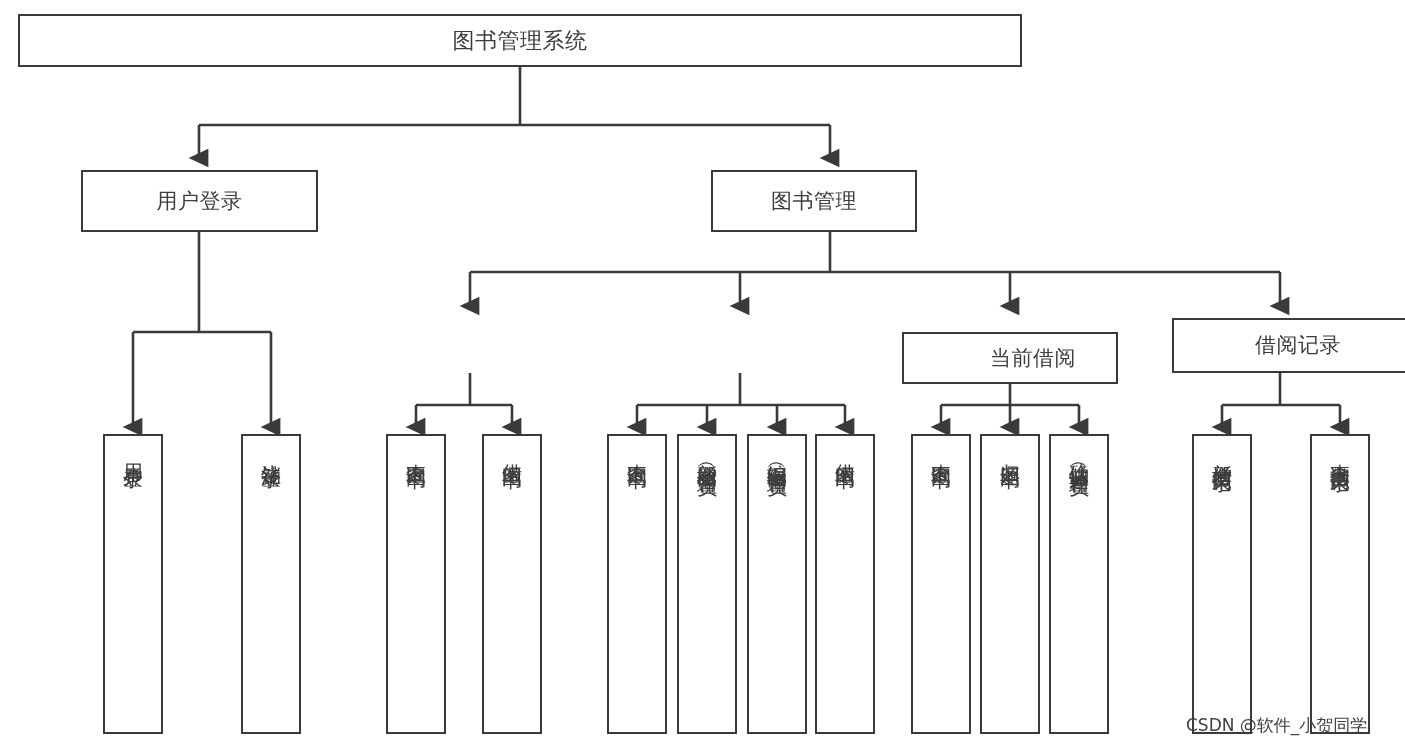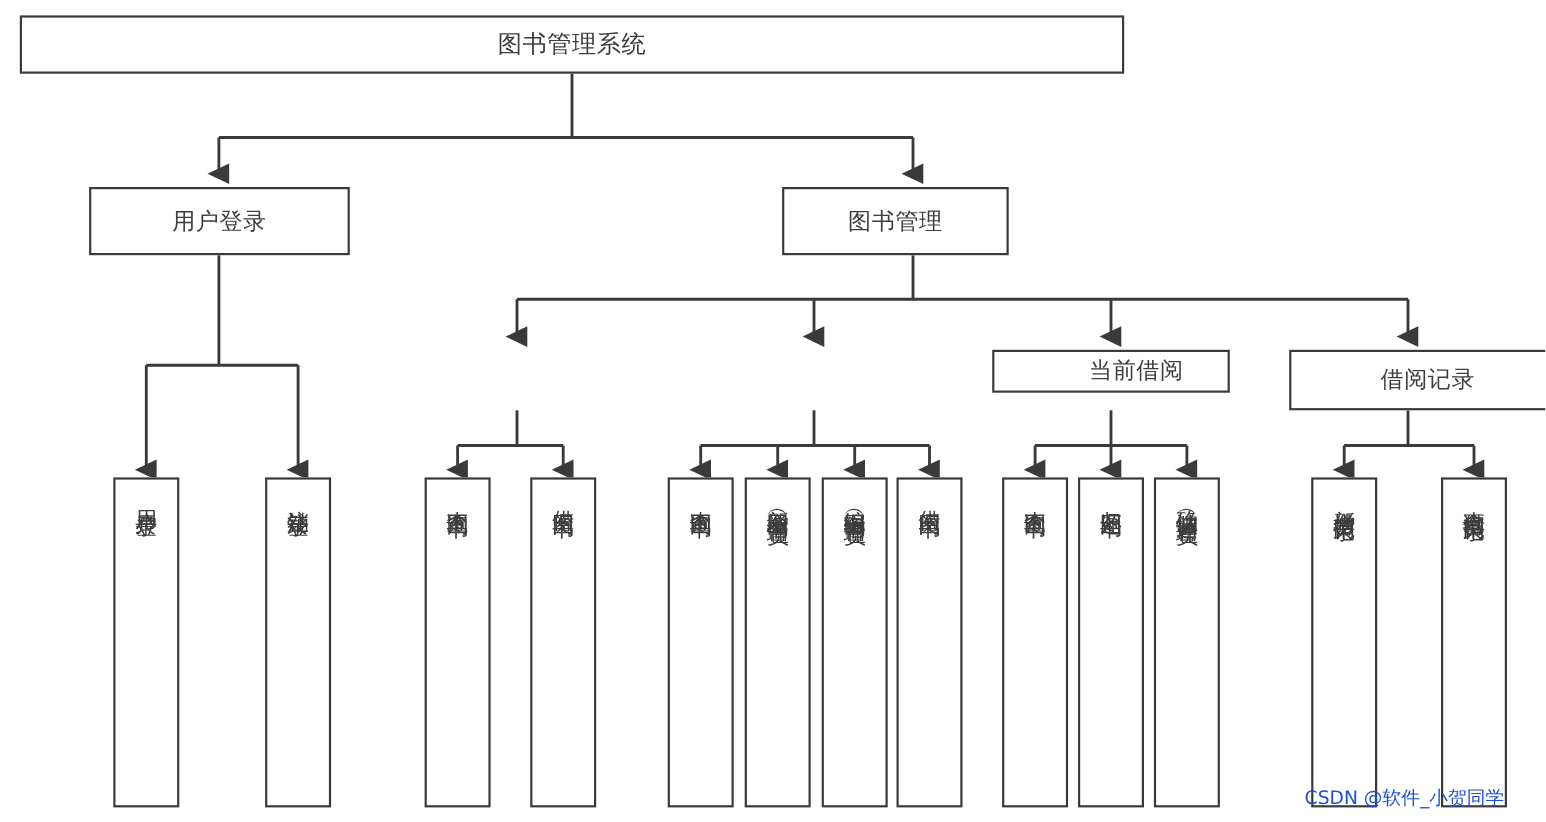--- a/index.html
+++ b/index.html
@@ -60,21 +60,21 @@
     line-height: 1.05;
     letter-spacing: 2px;
     max-height: 100%;
   }
   .node.root .node-label { font-size: 22px; }
   .watermark {
     position: absolute;
     left: 1186px;
     top: 714px;
     font-size: 17px;
-    color: #1d4ed8;
+    color: #404040;
     white-space: nowrap;
     z-index: 5;
     font-family: "DejaVu Sans", "Liberation Sans", sans-serif;
   }
 </style>
 </head>
 <body>
 
 <div id="diagram-root">
 
@@ -133,21 +133,21 @@
     <span class="node-label">图书管理系统</span>
   </div>
 
   <div class="node horizontal" style="left:81px; top:170px; width:237px; height:62px;">
     <span class="node-label">用户登录</span>
   </div>
   <div class="node horizontal" style="left:711px; top:170px; width:206px; height:62px;">
     <span class="node-label">图书管理</span>
   </div>
 
-  <div class="node horizontal" style="left:902px; top:318px; width:216px; height:39px;padding-left:46px;">
+  <div class="node horizontal" style="left:902px; top:332px; width:216px; height:52px;padding-left:46px;">
     <span class="node-label">当前借阅</span>
   </div>
   <div class="node horizontal" style="left:1172px; top:318px; width:252px; height:55px;">
     <span class="node-label">借阅记录</span>
   </div>
 
   <div class="node vertical" style="left:103px; top:434px; width:60px; height:300px;">
     <span class="node-label">用户登录</span>
   </div>
   <div class="node vertical" style="left:241px; top:434px; width:60px; height:300px;">

